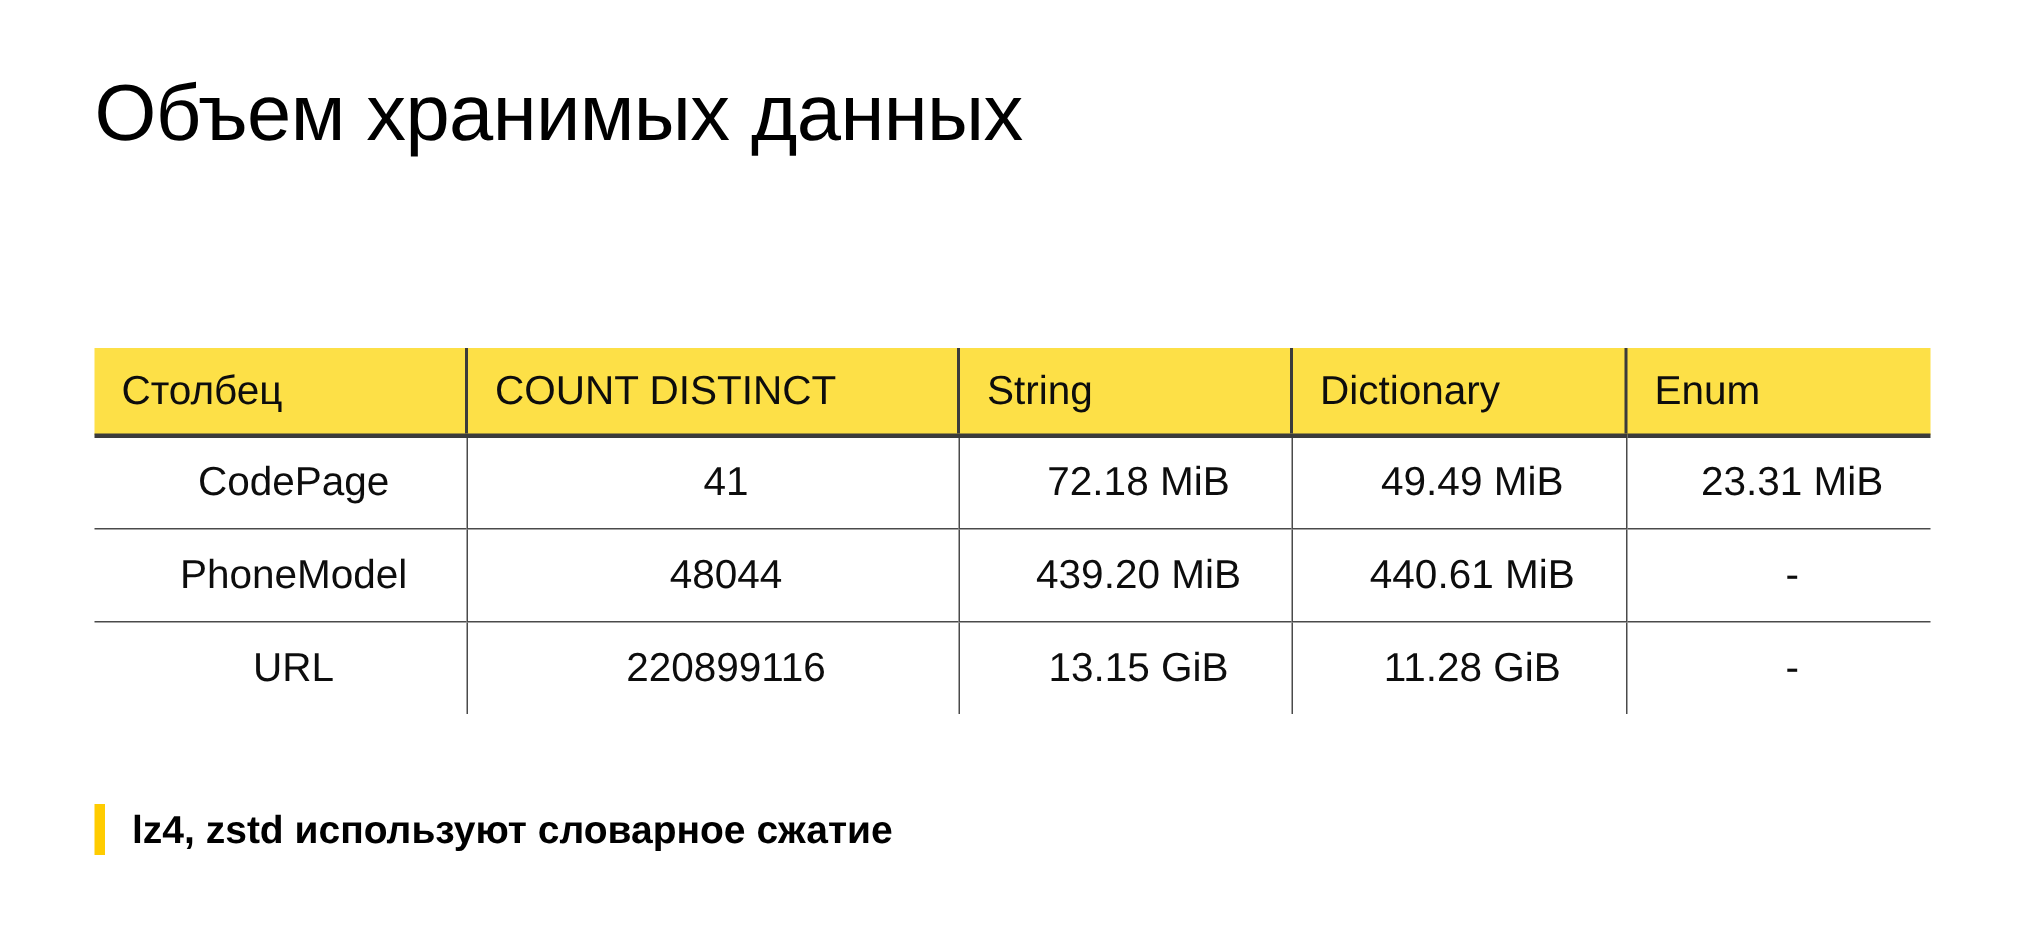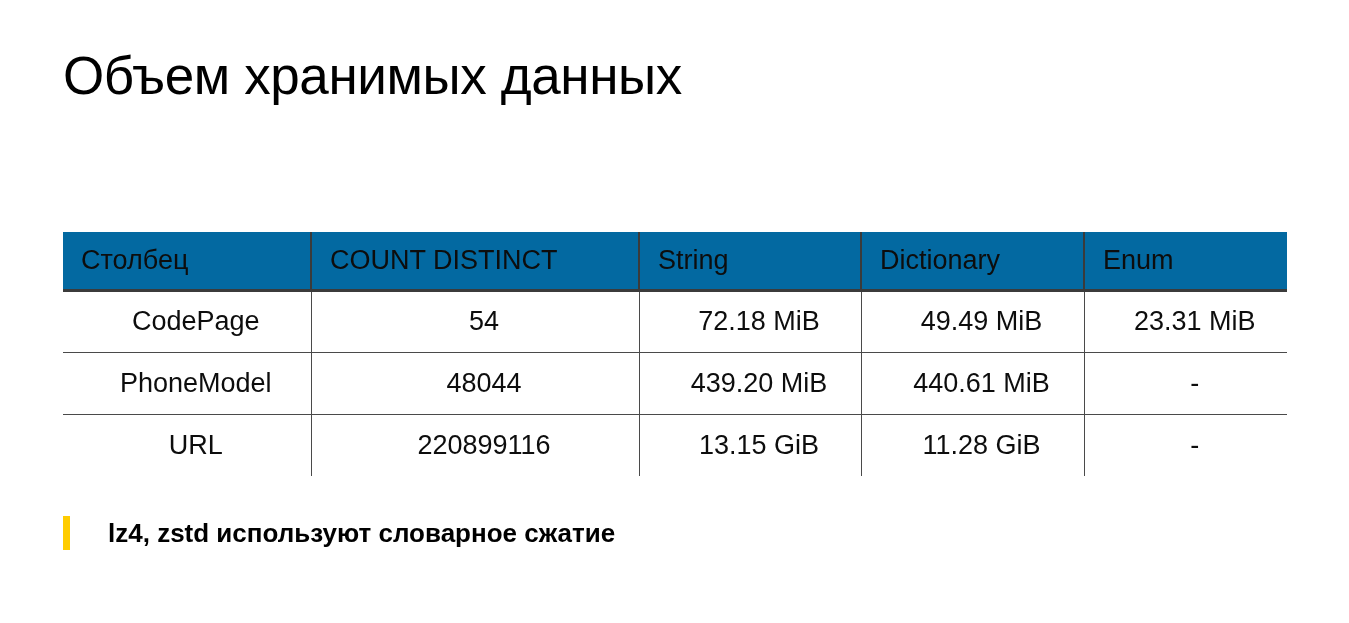--- a/index.html
+++ b/index.html
@@ -58,21 +58,21 @@
     table-layout: fixed;
   }
 
   table.data-table col.c0 { width: 248px; }
   table.data-table col.c1 { width: 328px; }
   table.data-table col.c2 { width: 222px; }
   table.data-table col.c3 { width: 223px; }
   table.data-table col.c4 { width: 203px; }
 
   table.data-table thead tr {
-    background: #0369a1;
+    background: #fde047;
   }
 
   table.data-table thead th {
     height: 58px;
     text-align: left;
     vertical-align: middle;
     font-size: 27px;
     font-weight: 400;
     color: #0d0d0d;
     padding: 0 0 0 18px;
@@ -101,25 +101,24 @@
   }
 
   table.data-table tbody tr + tr td {
     border-top: 1.6px solid #4a4a4a;
   }
 
   
   .footnote {
     position: absolute;
     left: 63px;
-    top: 514px;
+    top: 534px;
     display: flex;
     align-items: center;
     height: 38px;
-    gap: 20px;
   }
 
   .footnote-bar {
     width: 7px;
     height: 34px;
     background: #ffcc00;
     flex: 0 0 auto;
   }
 
   .footnote-text {
@@ -153,21 +152,21 @@
           <th>Столбец</th>
           <th>COUNT DISTINCT</th>
           <th>String</th>
           <th>Dictionary</th>
           <th>Enum</th>
         </tr>
       </thead>
       <tbody>
         <tr>
           <td>CodePage</td>
-          <td>54</td>
+          <td>41</td>
           <td>72.18 MiB</td>
           <td>49.49 MiB</td>
           <td>23.31 MiB</td>
         </tr>
         <tr>
           <td>PhoneModel</td>
           <td>48044</td>
           <td>439.20 MiB</td>
           <td>440.61 MiB</td>
           <td>-</td>

